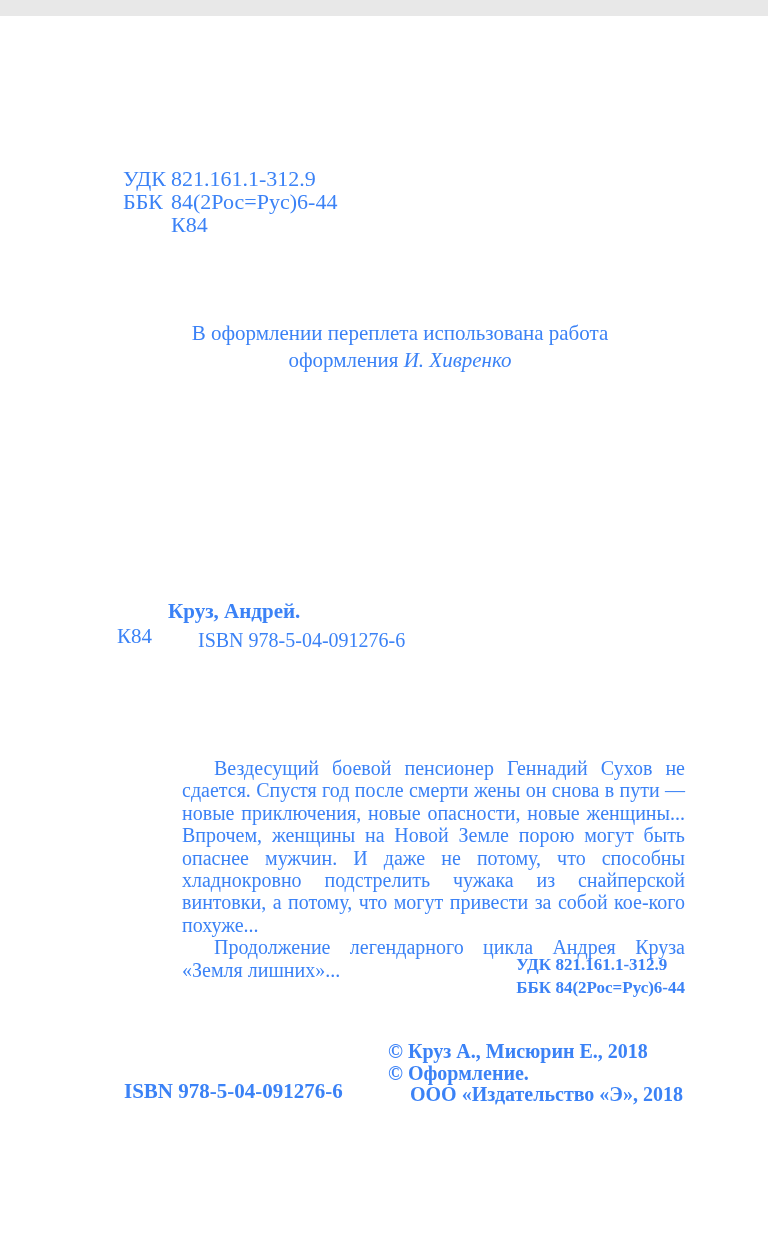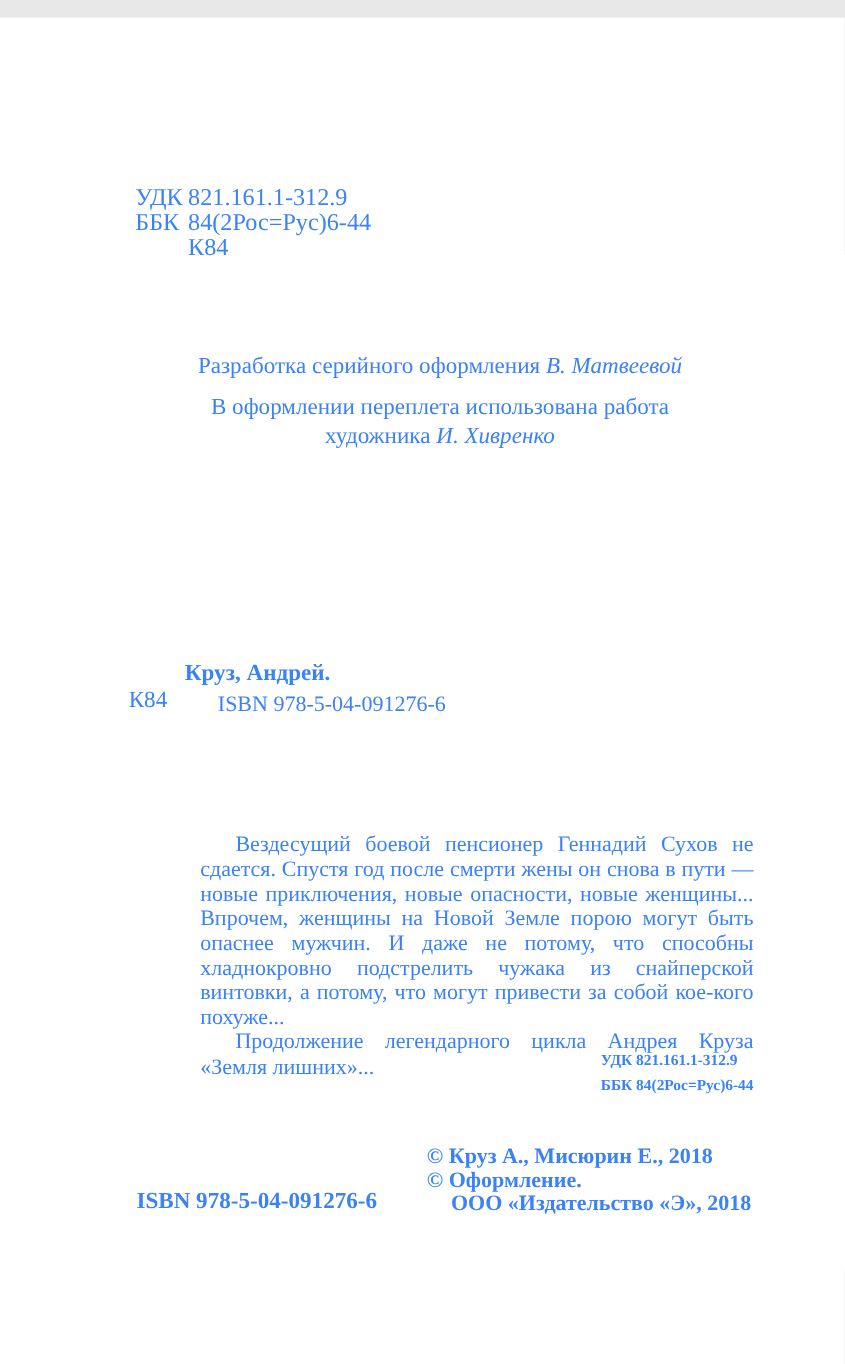--- a/index.html
+++ b/index.html
@@ -67,21 +67,21 @@
     line-height: 22.4px;
     text-align: justify;
   }
   .annotation p { margin: 0; text-indent: 32px; }
   
   .bottom-codes {
     position: absolute;
     right: 83px;
     top: 937px;
     font-weight: bold;
-    font-size: 14px;
+    font-size: 17px;
     line-height: 23px;
     text-align: left;
   }
   
   .footer-isbn {
     position: absolute;
     left: 124px;
     top: 1063px;
     font-weight: bold;
     font-size: 21px;
@@ -110,22 +110,21 @@
       <span class="code-label">ББК</span>
       <span class="code-value">84(2Рос=Рус)6-44</span>
     </div>
     <div class="code-row">
       <span class="code-label"></span>
       <span class="code-value">К84</span>
     </div>
   </div>
 
   <div class="credits">
-    <p class="series-line"><span>Разработка серийного оформления </span><i>В. Матвеевой</i></p>
-    <p class="cover-lines"><span>В оформлении переплета использована работа</span><br><span>художника </span><i>И. Хивренко</i></p>
+    <p class="cover-lines"><span>В оформлении переплета использована работа</span><br><span>оформления </span><i>И. Хивренко</i></p>
   </div>
 
   <div class="margin-code">К84</div>
   <div class="catalog">
     <div class="catalog-heading">Круз, Андрей.</div>
     <div class="catalog-isbn">ISBN 978-5-04-091276-6</div>
   </div>
 
   <div class="annotation">
     <p>Вездесущий боевой пенсионер Геннадий Сухов не сдается. Спустя год после смерти жены он снова в пути — новые приключения, новые опасности, новые женщины... Впрочем, женщины на Новой Земле порою могут быть опаснее мужчин. И даже не потому, что способны хладнокровно подстрелить чужака из снайперской винтовки, а потому, что могут привести за собой кое-кого похуже...</p>

